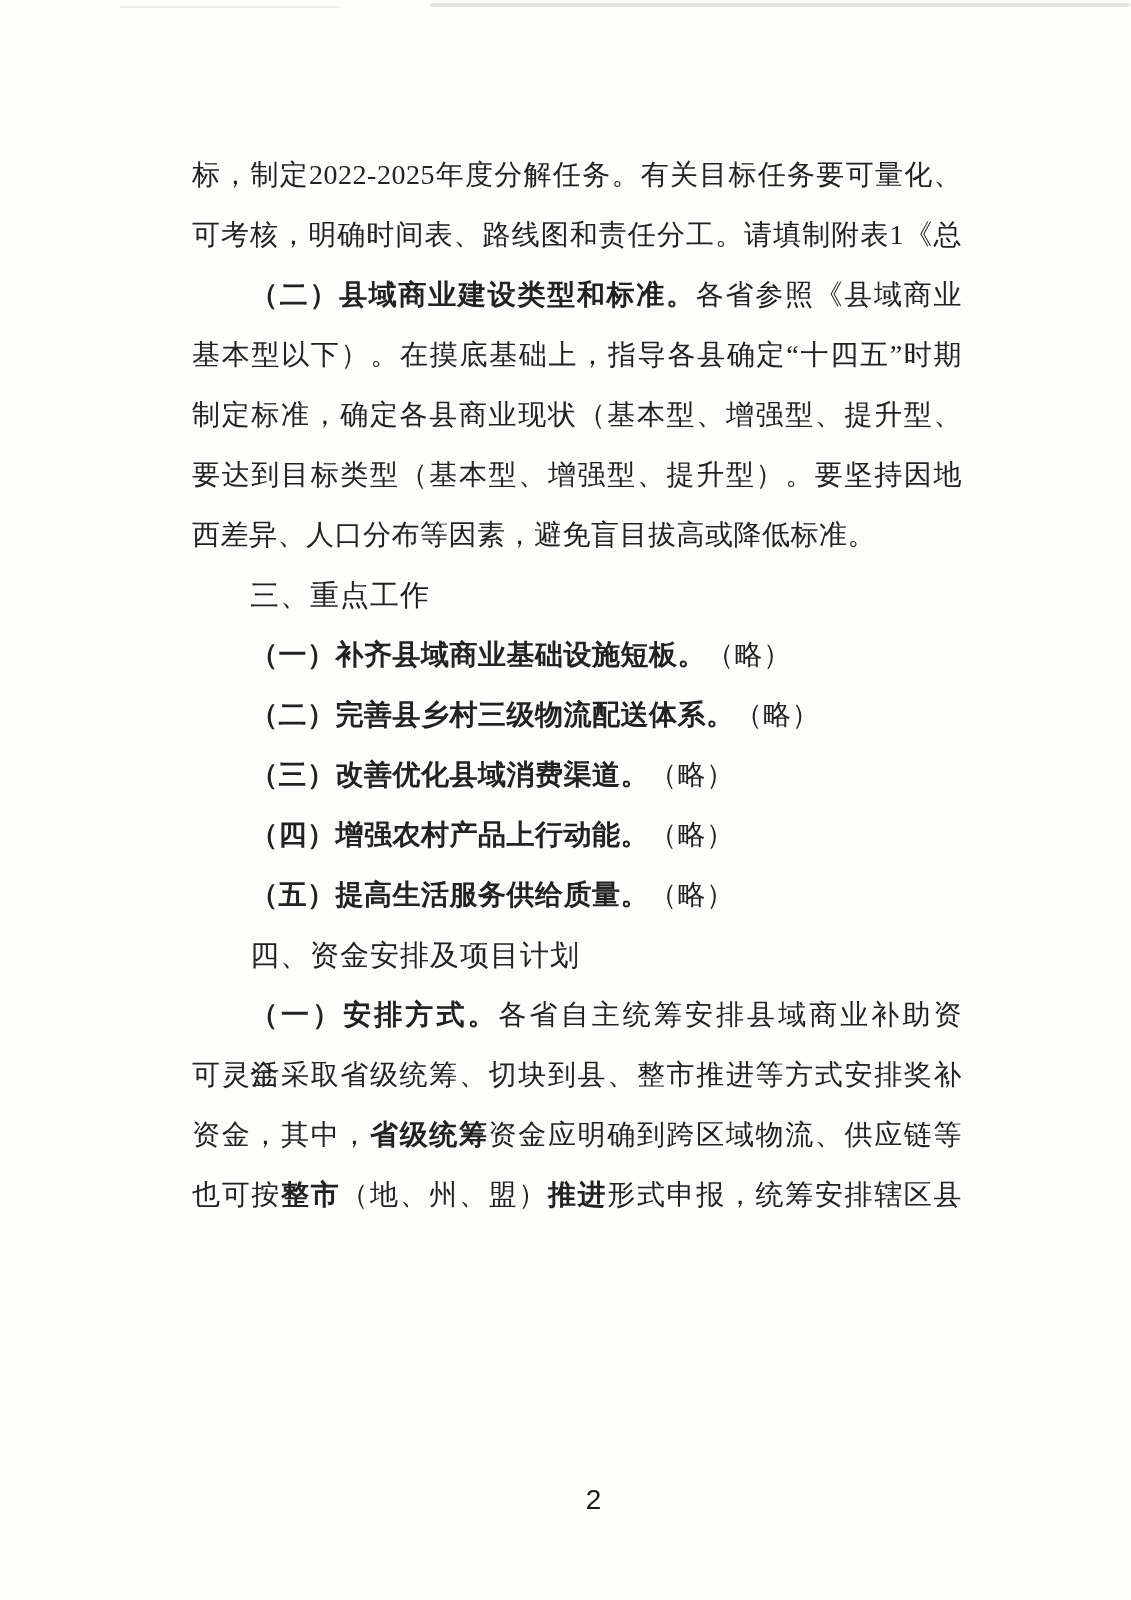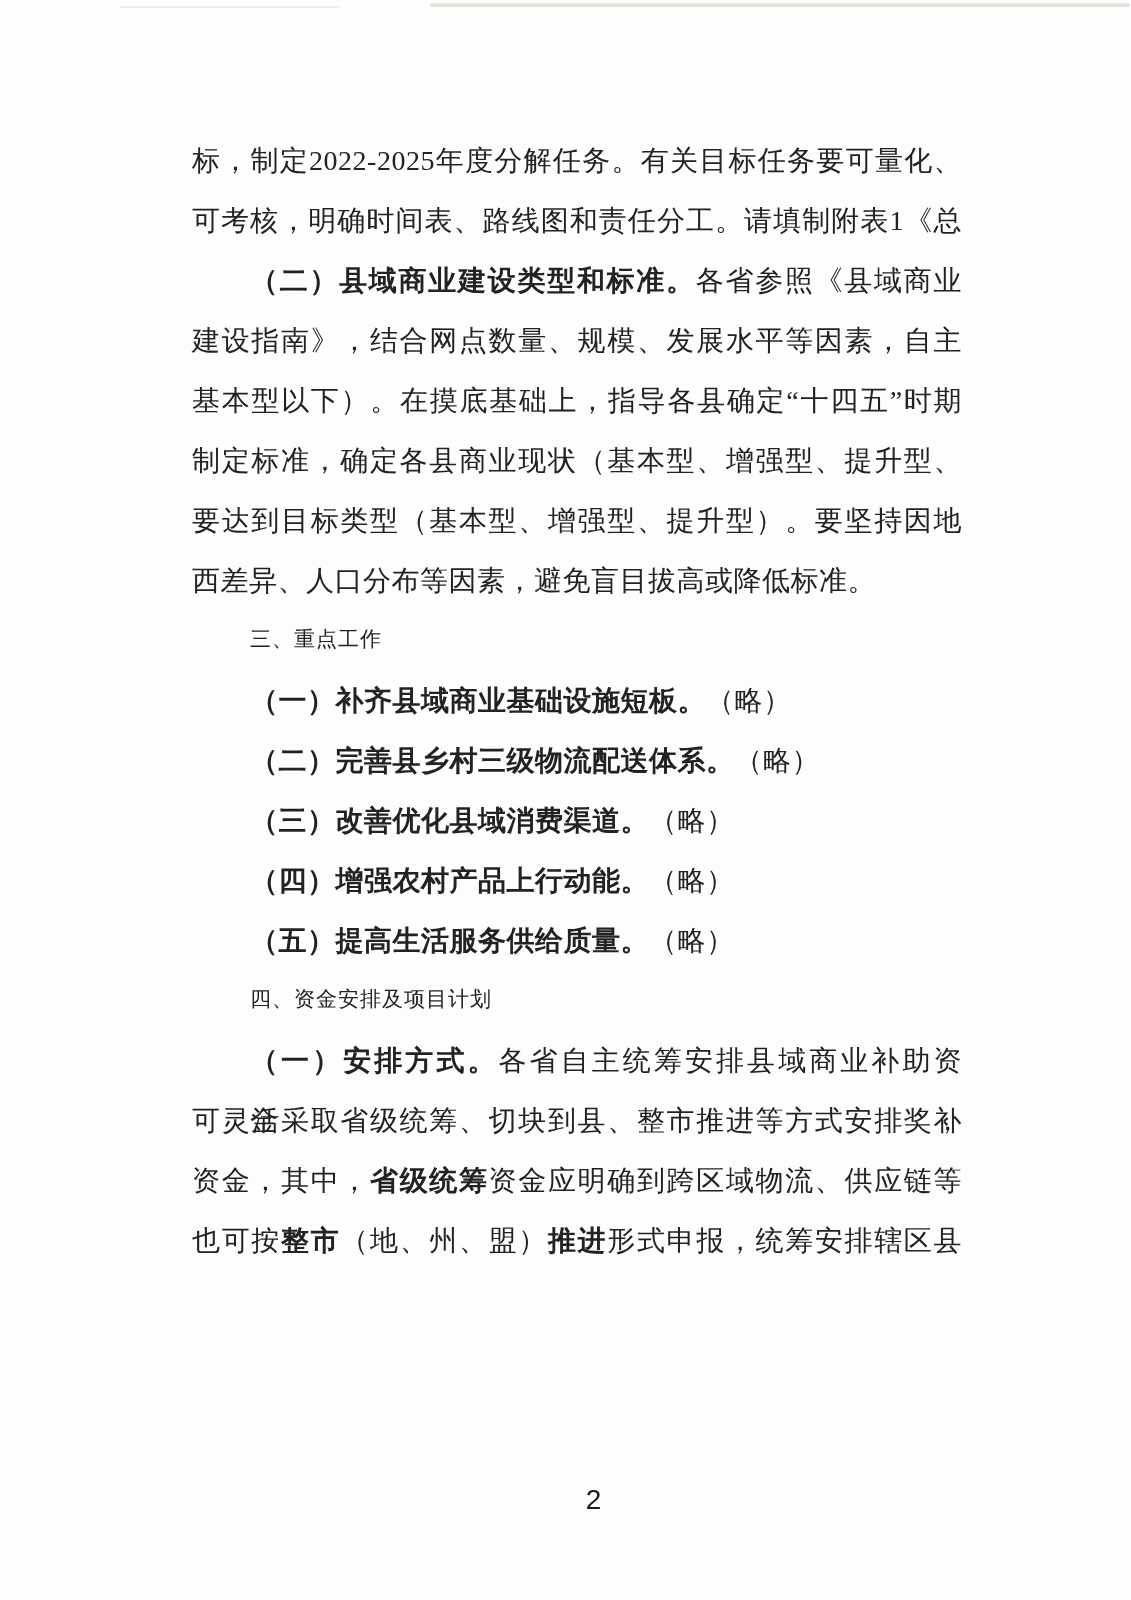--- a/index.html
+++ b/index.html
@@ -33,21 +33,21 @@
     left: 120px;
     width: 220px;
     height: 2px;
     background: #e2e2de;
     opacity: 0.6;
     border-radius: 2px;
   }
   .doc-body {
     position: absolute;
     left: 192px;
-    top: 131px;
+    top: 145px;
     width: 770px;
   }
   .line {
     height: 60px;
     line-height: 60px;
     font-size: 28px;
     letter-spacing: 0.5px;
     white-space: nowrap;
     overflow: visible;
   }
@@ -58,23 +58,23 @@
   }
   .line.ind {
     padding-left: 58px;
   }
   .line.ind.just {
     
     box-sizing: border-box;
     width: 770px;
   }
   .line.heading {
-    font-family: Liberation Mono, monospace;
+    font-family: Liberation Serif, serif;
     font-weight: 700;
-    font-size: 21px;
+    font-size: 29px;
     letter-spacing: 1px;
   }
   .run { font-weight: 400; }
   .run.bold { font-weight: 700; }
   .page-number {
     position: absolute;
     top: 1482px;
     left: 0;
     width: 100%;
     text-align: center;
@@ -90,21 +90,20 @@
 
 <div class="page">
   <div class="artifact-top"></div>
   <div class="artifact-top2"></div>
 
   <div class="doc-body">
 
   <div class="line just"><span class="run">标，制定2022-2025年度分解任务。有关目标任务要可量化、</span></div>
       <div class="line just"><span class="run">可考核，明确时间表、路线图和责任分工。请填制附表1《总</span></div>
       <div class="line just ind"><span class="run bold">（二）县域商业建设类型和标准。</span><span class="run">各省参照《县域商业</span></div>
-      <div class="line just"><span class="run">建设指南》，结合网点数量、规模、发展水平等因素，自主</span></div>
       <div class="line just"><span class="run">基本型以下）。在摸底基础上，指导各县确定“十四五”时期</span></div>
       <div class="line just"><span class="run">制定标准，确定各县商业现状（基本型、增强型、提升型、</span></div>
       <div class="line just"><span class="run">要达到目标类型（基本型、增强型、提升型）。要坚持因地</span></div>
       <div class="line"><span class="run">西差异、人口分布等因素，避免盲目拔高或降低标准。</span></div>
       <div class="line heading ind"><span class="run">三、重点工作</span></div>
       <div class="line ind"><span class="run bold">（一）补齐县域商业基础设施短板。</span><span class="run">（略）</span></div>
       <div class="line ind"><span class="run bold">（二）完善县乡村三级物流配送体系。</span><span class="run">（略）</span></div>
       <div class="line ind"><span class="run bold">（三）改善优化县域消费渠道。</span><span class="run">（略）</span></div>
       <div class="line ind"><span class="run bold">（四）增强农村产品上行动能。</span><span class="run">（略）</span></div>
       <div class="line ind"><span class="run bold">（五）提高生活服务供给质量。</span><span class="run">（略）</span></div>

